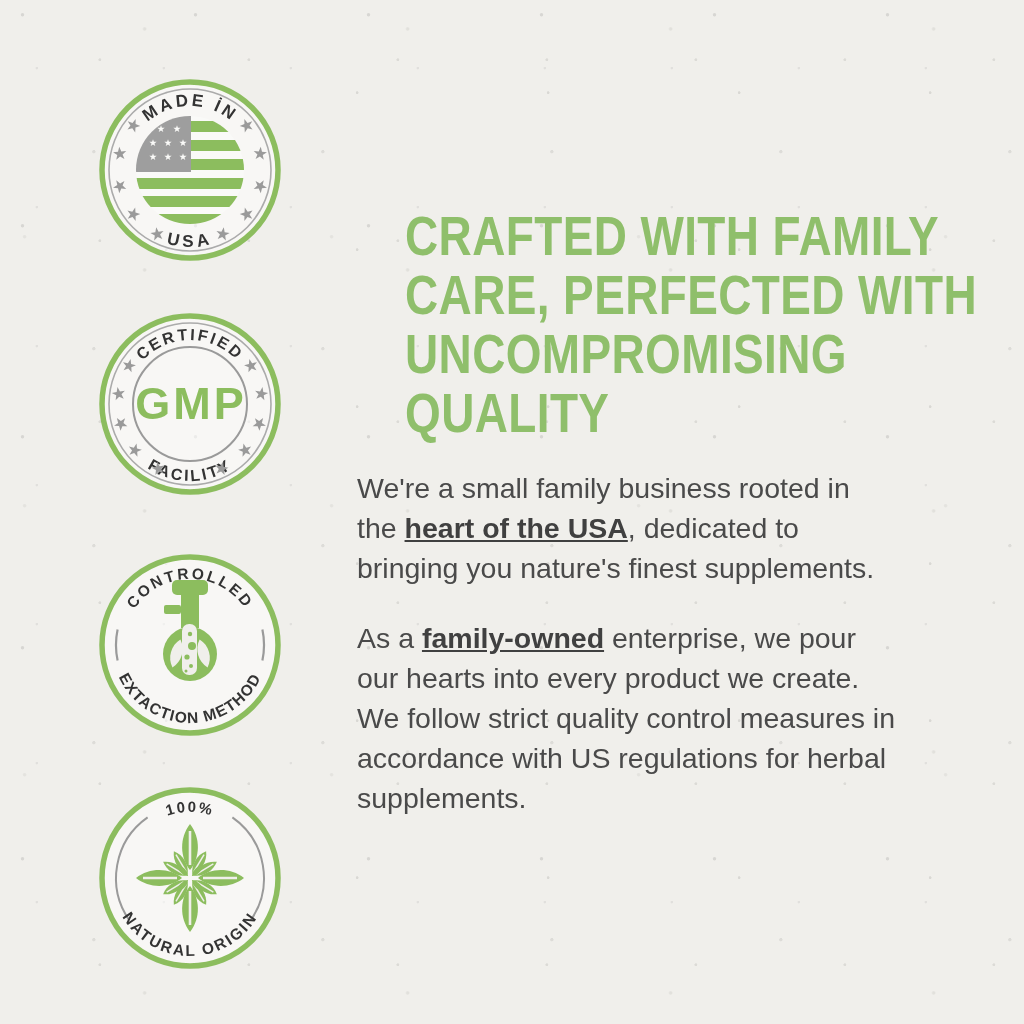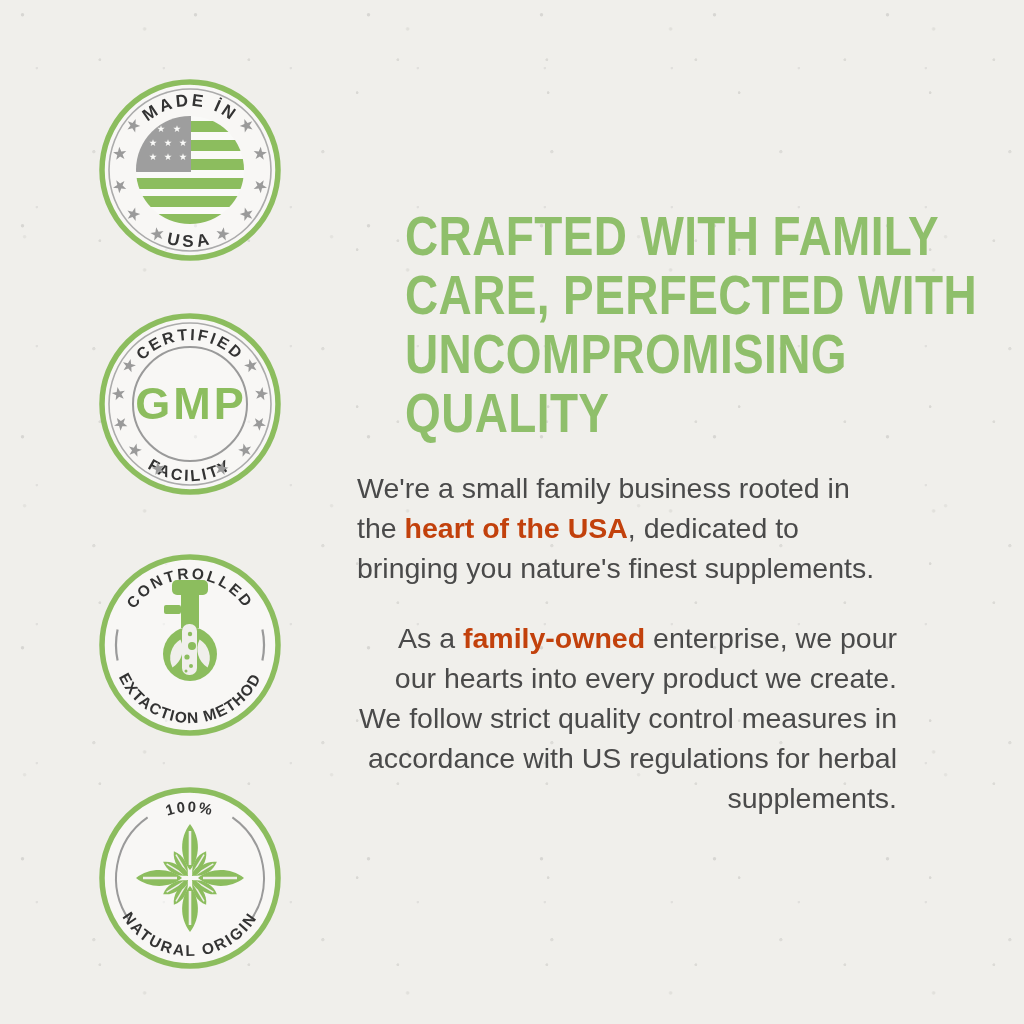--- a/index.html
+++ b/index.html
@@ -52,22 +52,22 @@
     font-weight:bold;font-size:56px;line-height:59px;
     white-space:nowrap;letter-spacing:0.5px;
     transform:scaleX(0.82);transform-origin:0 50%;
   }
   .para{
     width:540px;color:#4A4A4A;
     font-size:28.5px;line-height:40px;
     margin:0;
   }
   .para-1{margin-top:26px;}
-  .para-2{margin-top:30px;text-align:right;}
-  .hl{color:#c2410c;font-weight:bold;}
+  .para-2{margin-top:30px;}
+  .hl{color:#404040;font-weight:bold;text-decoration:underline;}
 </style>
 </head>
 <body>
 
 <div class="canvas">
 
   <svg width="0" height="0" style="position:absolute" aria-hidden="true">
     <defs>
       <path id="star" d="M0,-7 L1.65,-2.27 6.66,-2.16 2.66,0.87 4.11,5.66 0,2.8 -4.11,5.66 -2.66,0.87 -6.66,-2.16 -1.65,-2.27 Z"></path>
       <g id="bigleaf">

